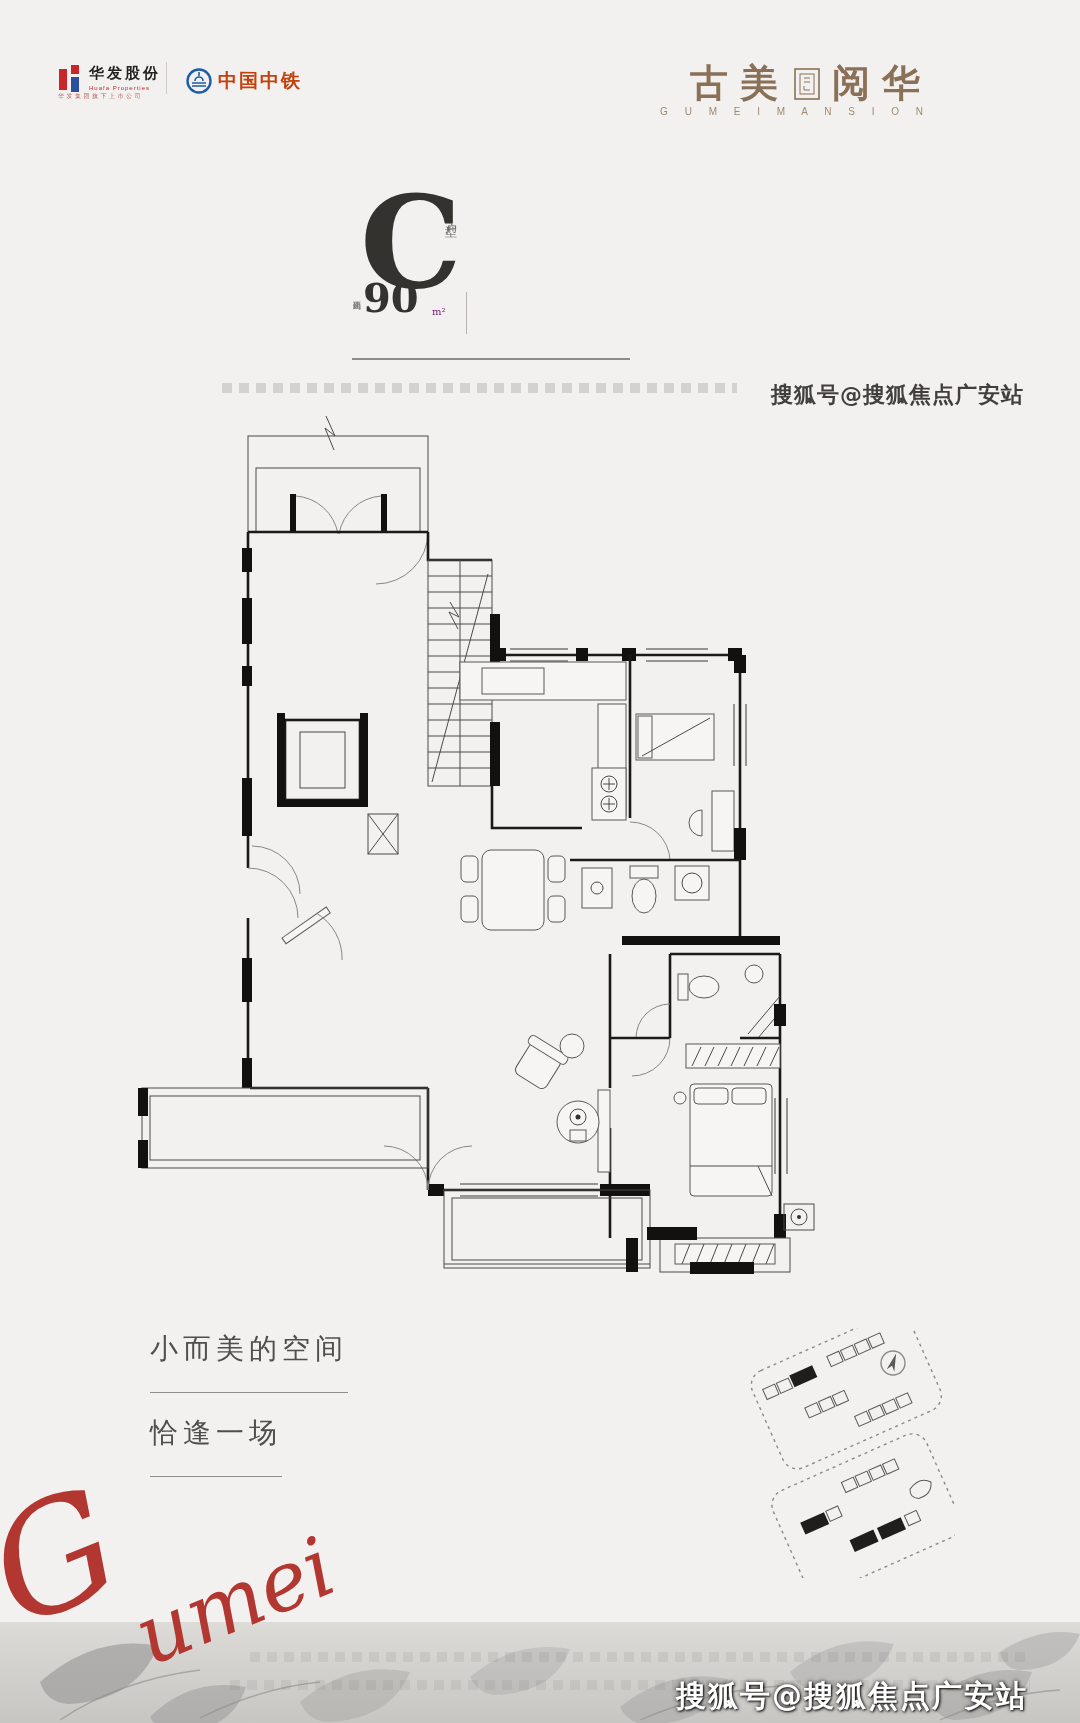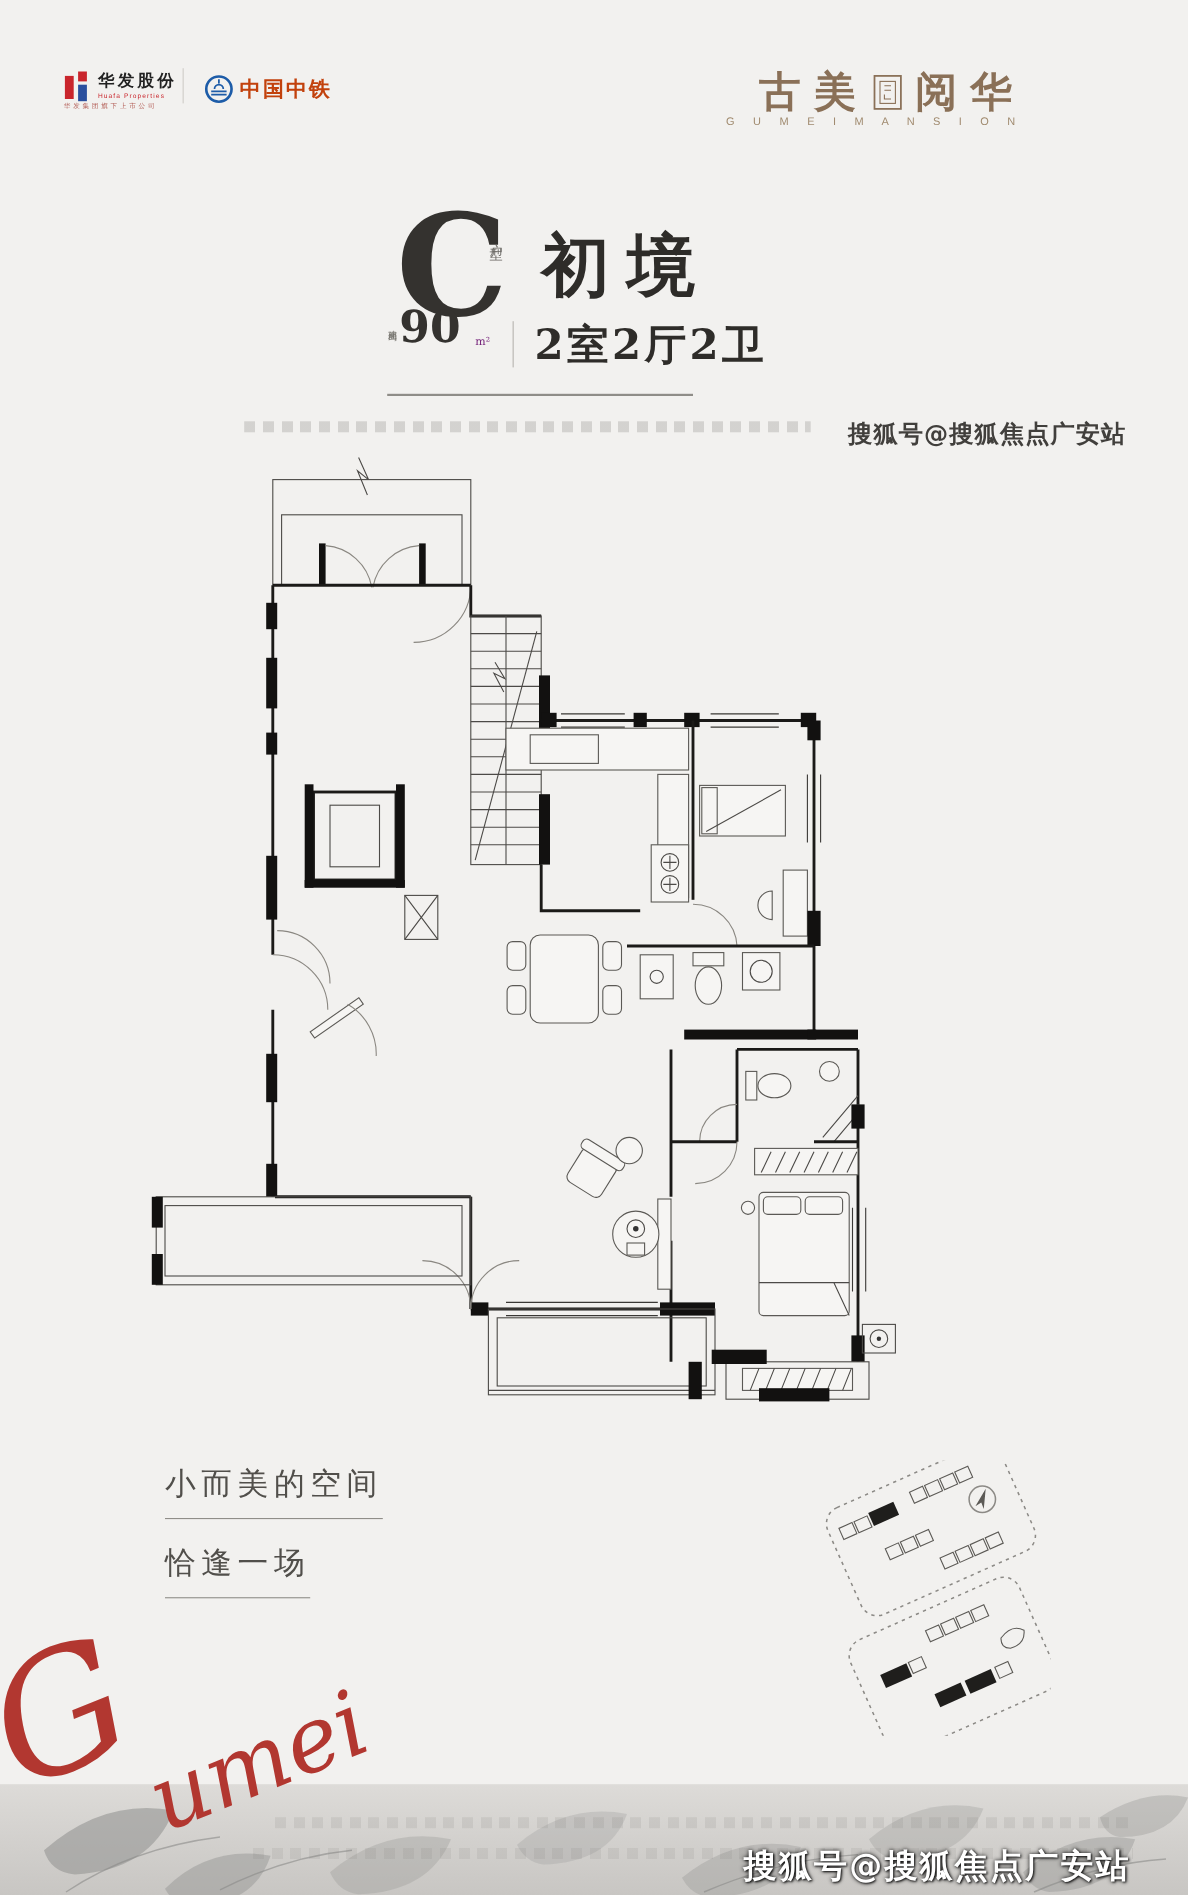--- a/index.html
+++ b/index.html
@@ -29,21 +29,21 @@
   .area-unit{left:432px;top:306px;font-size:10px;color:#701a75;}
   .spec-div{left:466px;top:292px;width:1px;height:42px;background:#b7b4af;}
   .rooms{left:486px;top:288px;font-size:38px;font-weight:bold;letter-spacing:3px;color:#2e2c29;}
   .title-rule{left:352px;top:358px;width:278px;height:2px;background:#8f8d88;}
   
   .strip{height:10px;background:repeating-linear-gradient(90deg,rgba(120,118,114,.25) 0 10px,transparent 10px 17px);}
   .wm-top{right:56px;top:380px;font-size:22px;font-weight:bold;color:#413f3c;letter-spacing:1px;font-family:"DejaVu Sans",sans-serif;}
   
   .slogans{left:150px;top:1330px;}
   .slogan{display:block;font-size:28px;letter-spacing:5px;color:#514f4b;border-bottom:1px solid #908e89;
-          padding-bottom:12px;margin-bottom:21px;width:max-content;}
+          padding-bottom:24px;margin-bottom:21px;width:max-content;}
   
   svg .w{stroke:#1b1a18;stroke-width:2.6;fill:none;}
   svg .t{stroke:#4c4a47;stroke-width:1;fill:none;}
   svg .f{stroke:#5b5955;stroke-width:1;fill:#f6f5f3;}
   svg .b{fill:#121110;stroke:none;}
   svg .d{stroke:#8a8781;stroke-width:1;fill:none;}
   svg .win{stroke:#3a3835;stroke-width:1;fill:none;}
   svg .site{stroke:#8c8a86;stroke-width:1.4;fill:none;stroke-dasharray:3 4;}
   svg .bld{stroke:#5c5a56;stroke-width:1;fill:#f2f1ef;}
   svg .bldk{fill:#1f1e1c;stroke:none;}
@@ -85,26 +85,24 @@
       <rect x="3" y="2" width="24" height="30" fill="none" stroke="#8a7057" stroke-width="1.6"></rect>
       <rect x="8" y="7" width="14" height="20" fill="none" stroke="#8a7057" stroke-width="1"></rect>
       <path d="M12,11 h6 M12,15 h6 M12,19 v4 h6" stroke="#8a7057" stroke-width="1" fill="none"></path>
     </svg>
     <span class="brand-cn">阅华</span>
   </div>
   <div class="abs brand-en">G U M E I   M A N S I O N</div>
 
   <div class="abs type-letter">C</div>
   <div class="abs type-label">户型</div>
-  <div class="abs unit-name">初境</div>
   <div class="abs area-prefix">建面约</div>
   <div class="abs area-value">90</div>
   <div class="abs area-unit">m²</div>
   <div class="abs spec-div"></div>
-  <div class="abs rooms">2室2厅2卫</div>
   <div class="abs title-rule"></div>
 
   <div class="abs strip" style="left:222px;top:383px;width:515px;"></div>
   <div class="abs wm-top">搜狐号@搜狐焦点广安站</div>
 
   <svg class="abs" style="left:130px;top:398px;" width="720" height="880" viewBox="0 0 720 880">
 
     <rect class="t" x="118" y="38" width="180" height="96"></rect>
     <rect class="t" x="126" y="70" width="164" height="64"></rect>
     <path class="t" d="M196,18 l9,20 -10,-8 9,22"></path>

